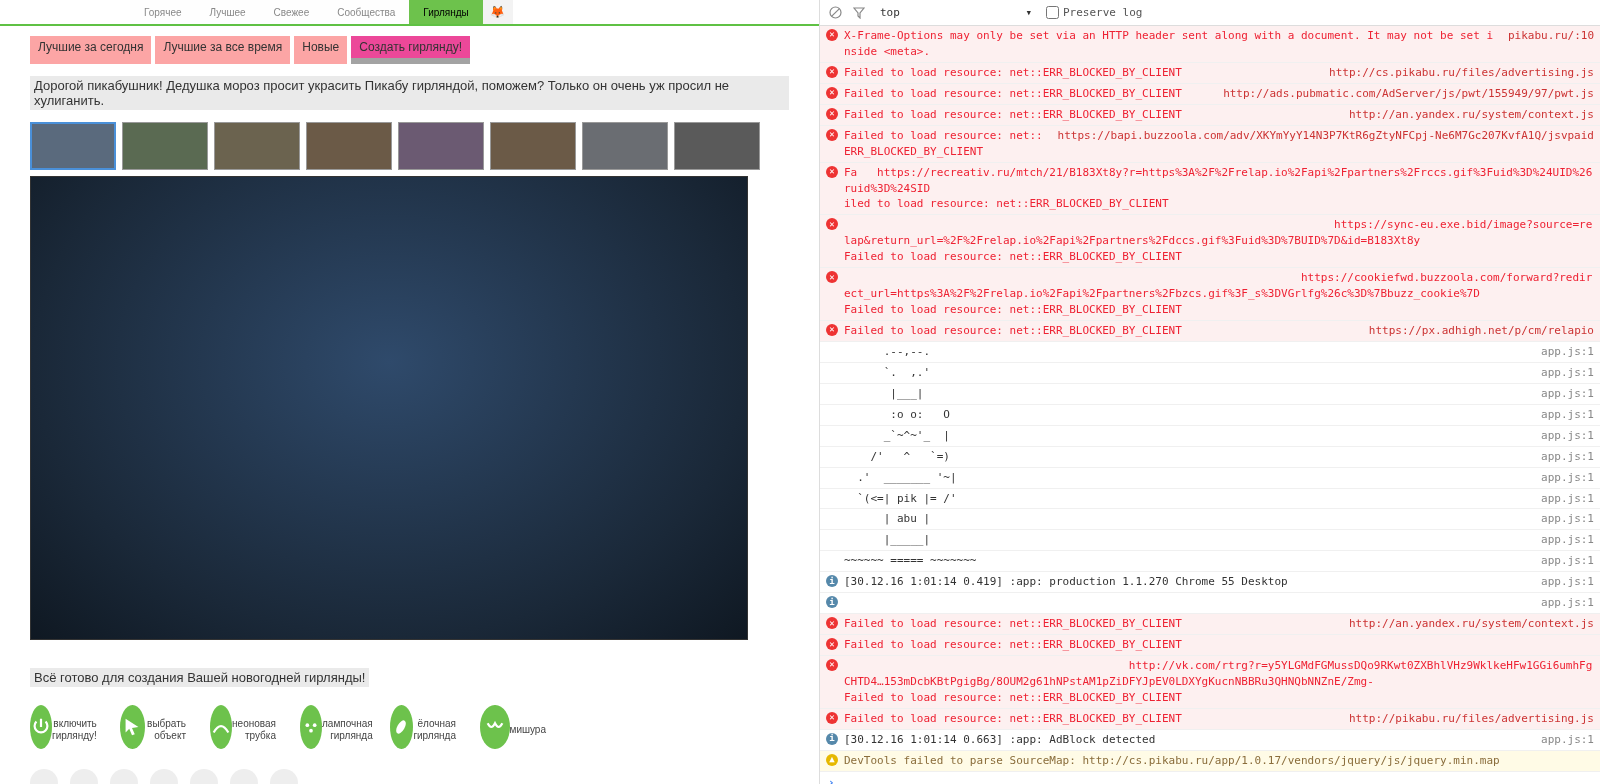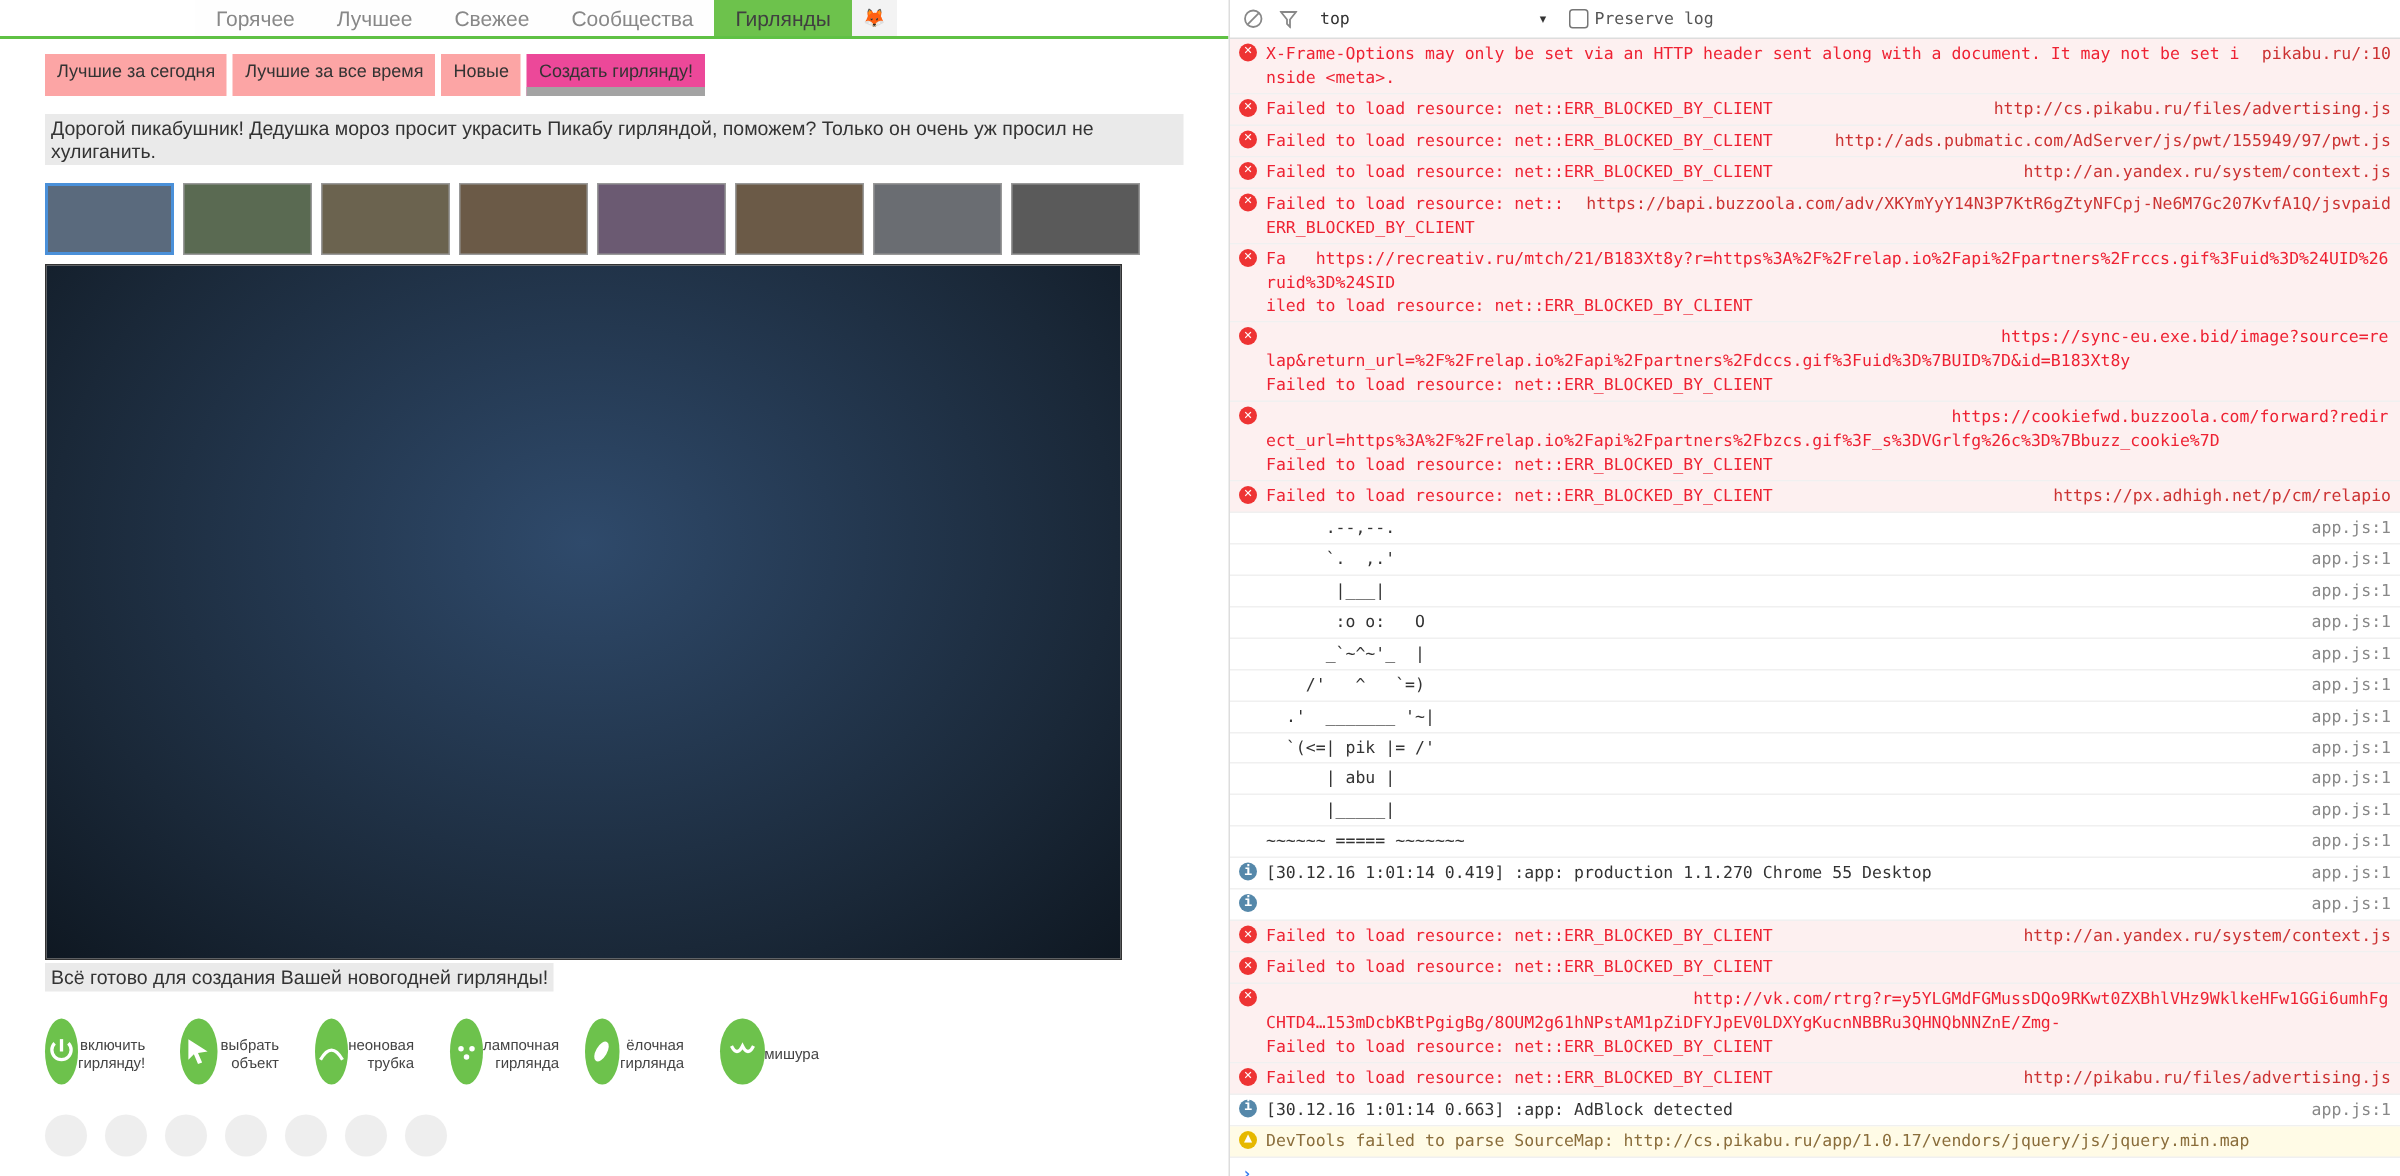--- a/index.html
+++ b/index.html
@@ -1,32 +1,32 @@
 <!DOCTYPE html>
 <html><head>
 <meta charset="utf-8">
 <style>
 *{margin:0;padding:0;box-sizing:border-box}
 body{font-family:Arial,Helvetica,sans-serif;font-size:12px;background:#fff;display:flex;width:1600px;height:784px;overflow:hidden}
 .left-pane{width:820px;background:#fff;border-right:1px solid #ddd;overflow-y:auto}
 .top-nav{display:flex;height:26px;border-bottom:2px solid #5fc144;align-items:stretch}
 .top-nav .spacer{width:130px}
-.nav-item{padding:5px 14px;font-size:14px;color:#888;background:#fefefe;display:flex;align-items:center;cursor:pointer}
-.nav-item.active{background:#6dc24c;color:#404040}
+.nav-item{padding:5px 14px;font-size:10px;color:#888;background:#fefefe;display:flex;align-items:center;cursor:pointer}
+.nav-item.active{background:#6dc24c;color:#000000}
 .nav-mascot{width:30px;background:#f3f3f3;display:flex;align-items:center;justify-content:center}
 .content{padding:10px 30px}
 .sub-tabs{display:flex;gap:4px;margin-bottom:12px}
 .sub-tab{padding:4px 8px;font-size:12px;background:#fca5a5;color:#333;cursor:pointer}
 .sub-tab.active{background:#ec4899;border-bottom:6px solid #a3a3a3}
 .highlight-text{background:#eaeaea;padding:2px 4px;display:inline-block;font-size:13px;color:#333;margin-bottom:12px}
 .thumbs{display:flex;gap:6px;margin-bottom:6px}
 .thumb{width:86px;height:48px;cursor:pointer;border:1px solid #999}
 .thumb.selected{border:2px solid #4a90d9}
 .canvas{width:718px;height:464px;background:radial-gradient(ellipse at 50% 40%,#2f4a6b 0%,#1a2838 70%,#0f1822 100%);border:1px solid #333}
-.ready-text{margin-top:2px;background:#eaeaea;padding:2px 4px;display:inline-block;font-size:13px;color:#333}
+.ready-text{margin-top:28px;background:#eaeaea;padding:2px 4px;display:inline-block;font-size:13px;color:#333}
 .tools{display:flex;gap:24px;margin-top:18px}
 .tool{display:flex;flex-direction:row;align-items:center;text-align:right;width:66px;cursor:pointer}
 .tool-icon{width:44px;height:44px;border-radius:50%;background:#6dc24c;display:flex;align-items:center;justify-content:center;margin-bottom:6px;color:#fff}
 .tool-label{font-size:10px;color:#444;line-height:1.2}
 .color-row{display:flex;gap:12px;margin-top:14px}
 .color-swatch{width:28px;height:28px;border-radius:50%;background:#eee}
 .right-pane{flex:1;background:#fff;font-family:Consolas,Menlo,monospace;font-size:11px;display:flex;flex-direction:column}
 .dt-toolbar{display:flex;align-items:center;height:26px;padding:0 8px;border-bottom:1px solid #ddd;gap:10px;color:#555}
 .dt-icon{width:14px;height:14px;display:flex;align-items:center;justify-content:center;cursor:pointer}
 .dt-dropdown{padding:1px 4px;min-width:160px;display:flex;justify-content:space-between;cursor:pointer;color:#333}

